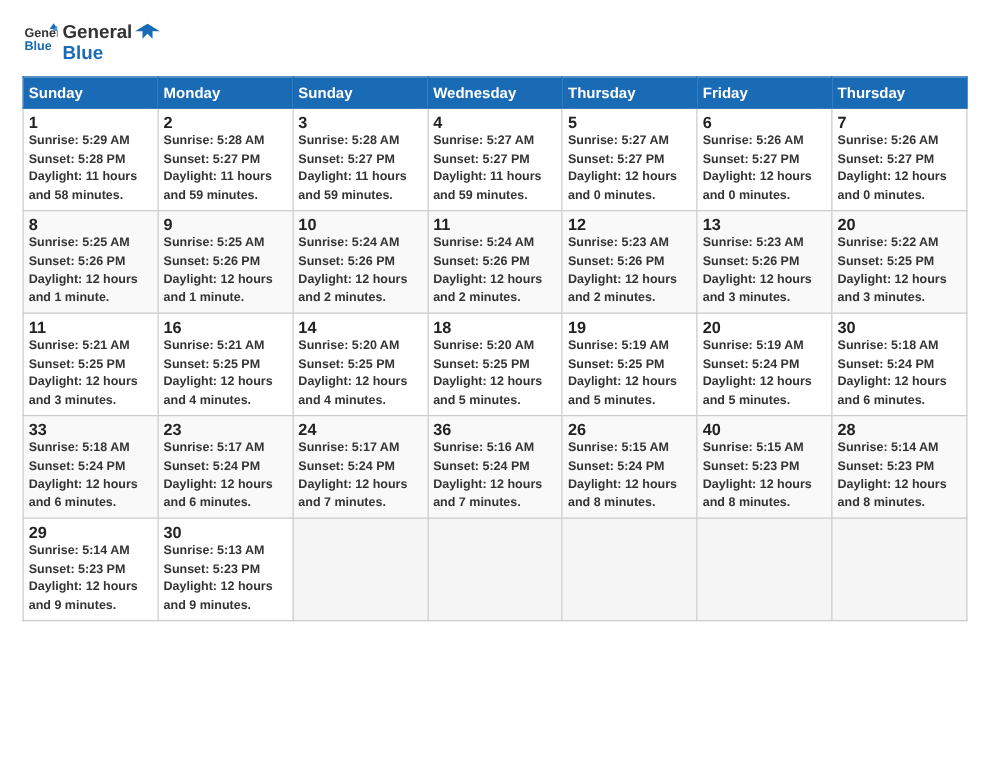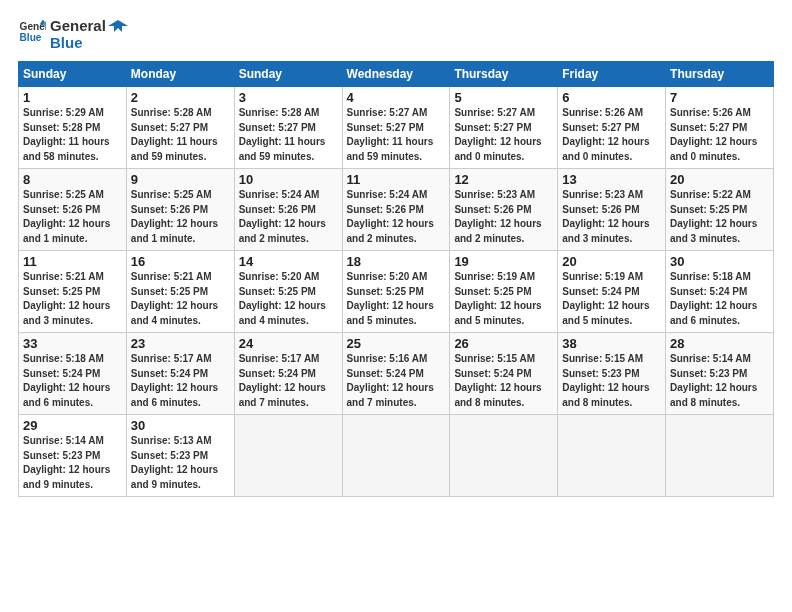--- a/index.html
+++ b/index.html
@@ -232,29 +232,29 @@
           </td>
           <td>
             <span class="day-num">23</span>
             <div class="day-info">Sunrise: 5:17 AM<br>Sunset: 5:24 PM<br>Daylight: 12 hours and 6 minutes.</div>
           </td>
           <td>
             <span class="day-num">24</span>
             <div class="day-info">Sunrise: 5:17 AM<br>Sunset: 5:24 PM<br>Daylight: 12 hours and 7 minutes.</div>
           </td>
           <td>
-            <span class="day-num">25</span>
+            <span class="day-num">36</span>
             <div class="day-info">Sunrise: 5:16 AM<br>Sunset: 5:24 PM<br>Daylight: 12 hours and 7 minutes.</div>
           </td>
           <td>
             <span class="day-num">26</span>
             <div class="day-info">Sunrise: 5:15 AM<br>Sunset: 5:24 PM<br>Daylight: 12 hours and 8 minutes.</div>
           </td>
           <td>
-            <span class="day-num">38</span>
+            <span class="day-num">40</span>
             <div class="day-info">Sunrise: 5:15 AM<br>Sunset: 5:23 PM<br>Daylight: 12 hours and 8 minutes.</div>
           </td>
           <td>
             <span class="day-num">28</span>
             <div class="day-info">Sunrise: 5:14 AM<br>Sunset: 5:23 PM<br>Daylight: 12 hours and 8 minutes.</div>
           </td>
         </tr>
         <tr class="row-odd">
           <td>
             <span class="day-num">29</span>

